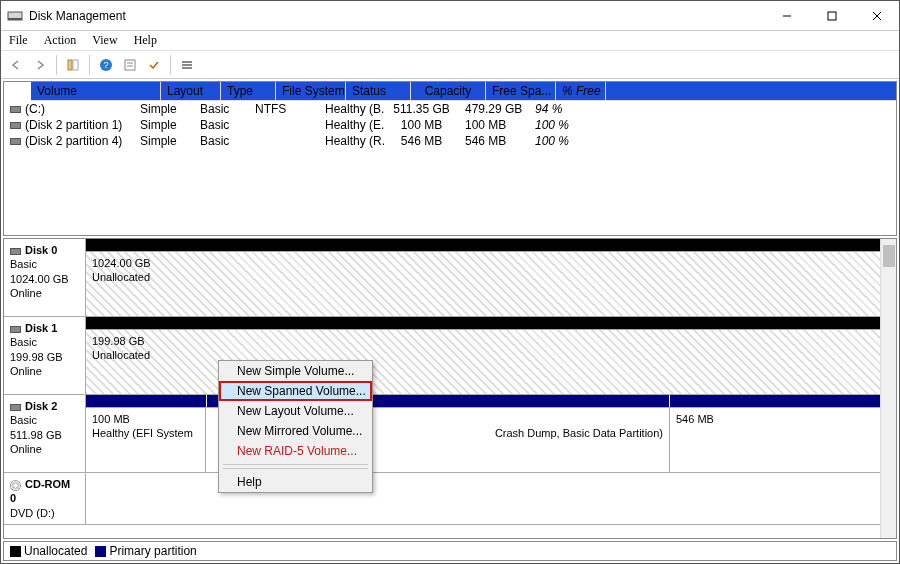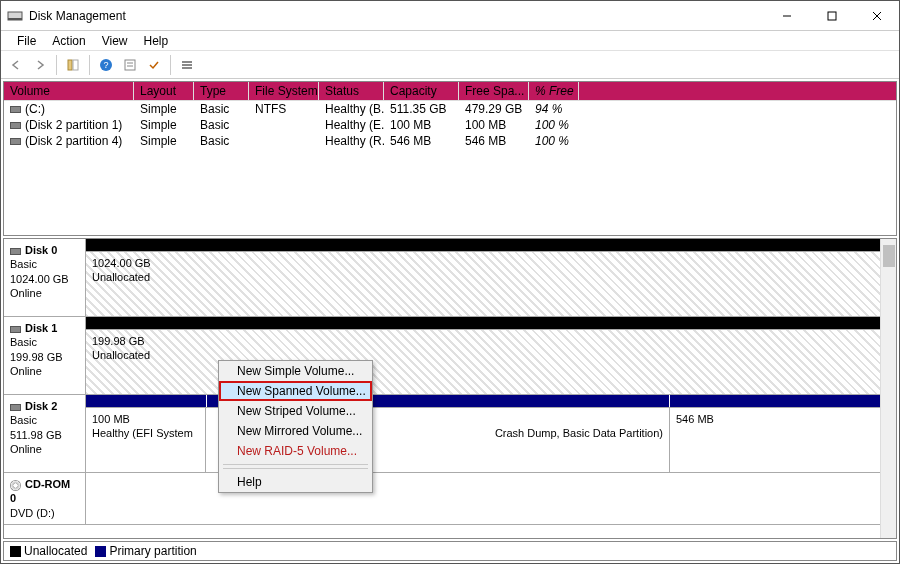--- a/index.html
+++ b/index.html
@@ -37,22 +37,23 @@
   .win-btn {
     width: 45px; height: 30px;
     display:flex; align-items:center; justify-content:center;
     font-size: 12px;
   }
   
   .menubar {
     height: 20px;
     display:flex;
     align-items:center;
-    padding: 0 8px;
+    padding: 0 0;
     border-bottom: 1px solid #e1e1e1;
+    font-family: Liberation Serif, serif;
   }
   .menubar span { padding: 2px 8px; }
   
   .toolbar {
     height: 28px;
     display:flex;
     align-items:center;
     padding: 2px 4px;
     border-bottom: 1px solid #ccc;
     gap:2px;
@@ -75,42 +76,43 @@
   }
   
   .vlpane {
     border:1px solid #888;
     background:#fff;
     height: 155px;
     overflow:hidden;
   }
   .vh {
     display:flex;
-    background:#be185d;
+    background:#1d4ed8;
     border-bottom:1px solid #ddd;
+    margin-left:27px;
   }
   .vh div {
     border-right:1px solid #ddd;
     padding:2px 6px;
     font-size:12px;
     white-space:nowrap;
     overflow:hidden;
   }
   .vrow { display:flex; }
   .vrow div {
     padding:1px 6px;
     white-space:nowrap;
     overflow:hidden;
   }
   .c-vol   { width:130px; }
   .c-lay   { width:60px; }
   .c-type  { width:55px; }
   .c-fs    { width:70px; }
   .c-stat  { width:65px; }
-  .c-cap   { width:75px; }
+  .c-cap   { width:75px;text-align:center; }
   .c-free  { width:70px; }
   .c-pct   { width:50px;font-style:italic; }
 
   .disk-glyph {
     display:inline-block; width:11px; height:7px;
     background:#888; border:1px solid #555;
     margin-right:4px; vertical-align:middle;
   }
   
   .gpane {
@@ -424,21 +426,21 @@
 
     <div class="legend">
       <span><span class="legbox" style="background:#000"></span><span>Unallocated</span></span>
       <span><span class="legbox" style="background:#000080"></span><span>Primary partition</span></span>
     </div>
   </div>
 
   <div class="ctxmenu">
     <div class="mi">New Simple Volume...</div>
     <div class="mi highlight">New Spanned Volume...</div>
-    <div class="mi">New Striped Volume...</div>
+    <div class="mi">New Layout Volume...</div>
     <div class="mi">New Mirrored Volume...</div>
     <div class="mi disabled">New RAID-5 Volume...</div>
     <div class="sep"></div>
     <div class="sep"></div>
     <div class="mi">Help</div>
   </div>
 
 </div>
 
 </body></html>

